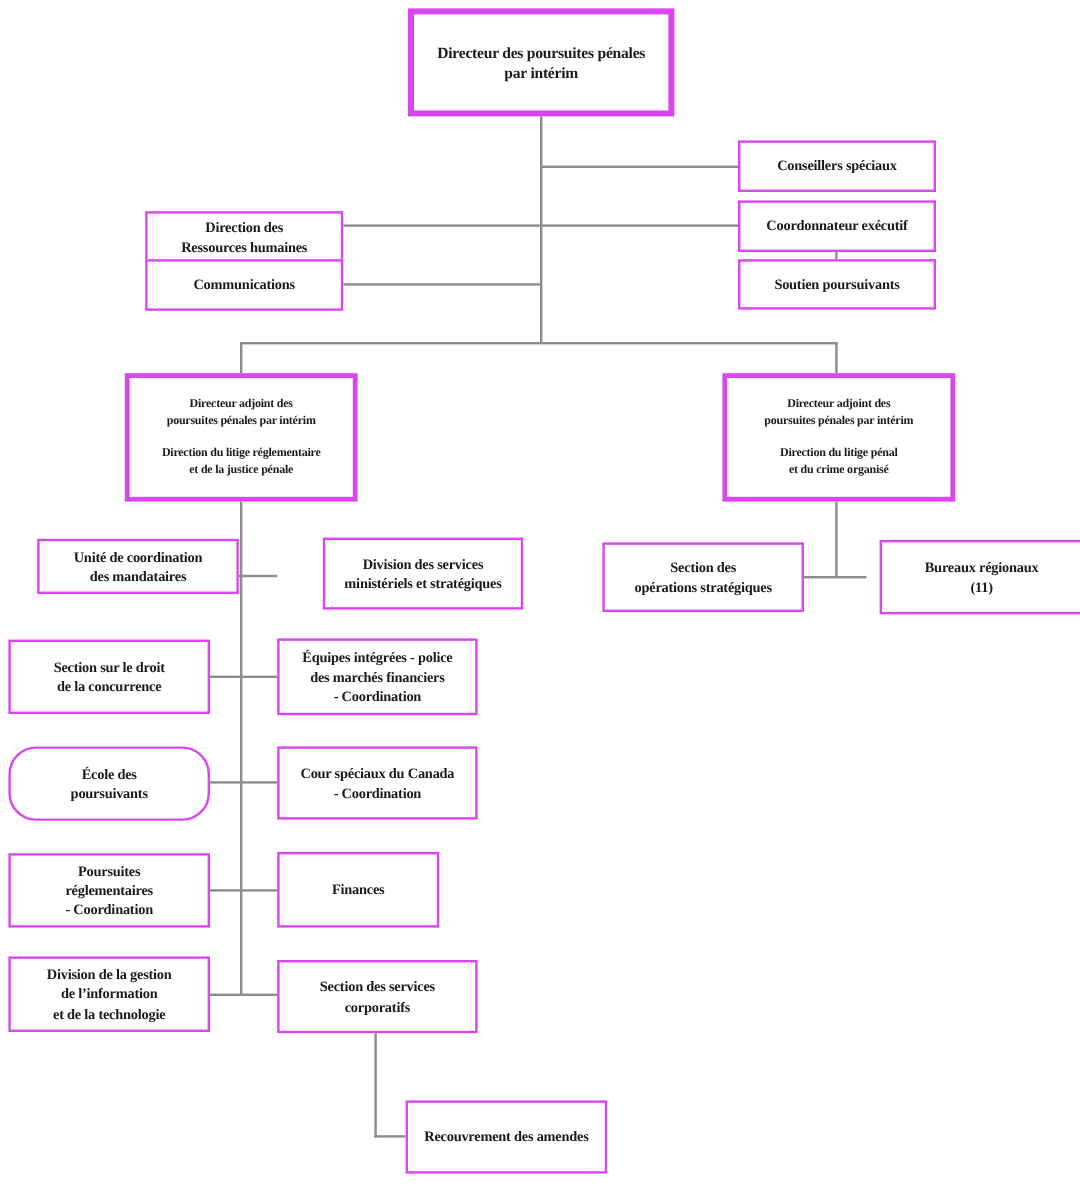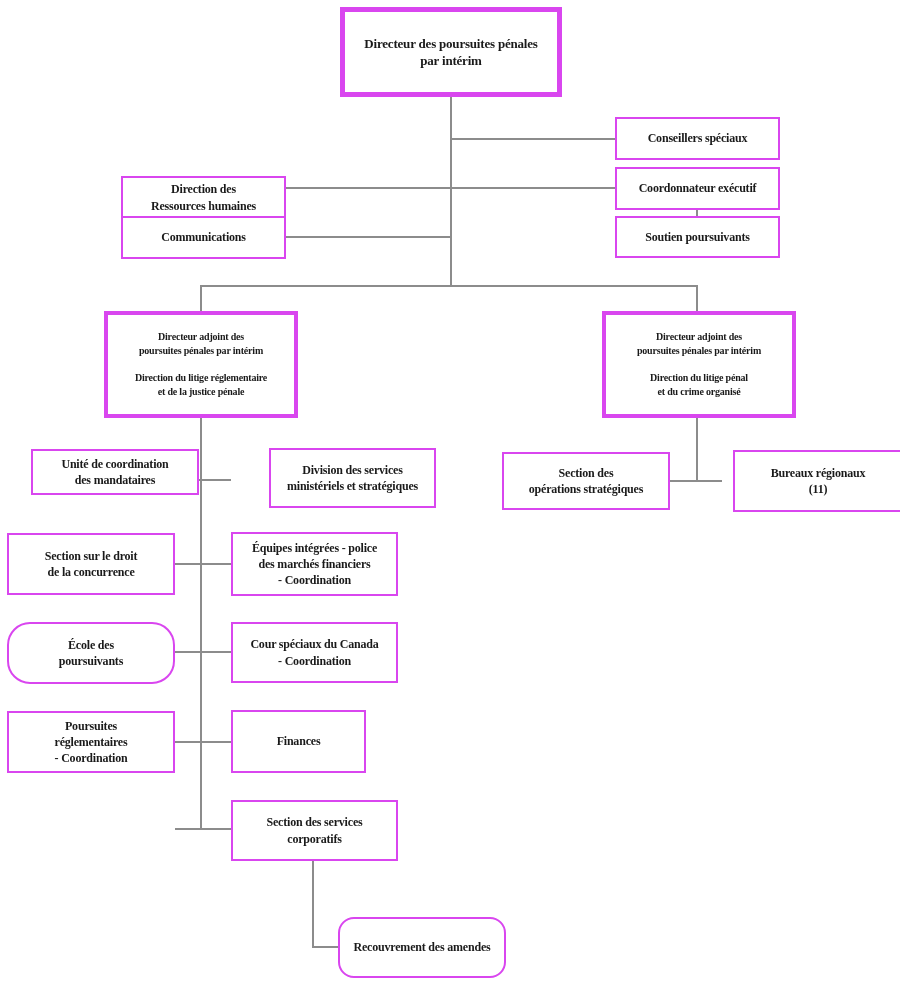--- a/index.html
+++ b/index.html
@@ -93,19 +93,22 @@
 
   <div class="node" style="left:231px;top:622px;width:167px;height:61px;">Cour spéciaux du Canada
 - Coordination</div>
 
   <div class="node" style="left:7px;top:711px;width:168px;height:62px;">Poursuites
 réglementaires
 - Coordination</div>
 
   <div class="node" style="left:231px;top:710px;width:135px;height:63px;">Finances</div>
 
+  <div class="node" style="left:7px;top:797px;width:168px;height:63px;">Division de la gestion
+de l’information
+et de la technologie</div>
 
   <div class="node" style="left:231px;top:800px;width:167px;height:61px;">Section des services
 corporatifs</div>
 
-  <div class="node" style="left:338px;top:917px;width:168px;height:61px;border-radius:16px;">Recouvrement des amendes</div>
+  <div class="node" style="left:338px;top:917px;width:168px;height:61px;">Recouvrement des amendes</div>
 
 </div>
 
 </body></html>

